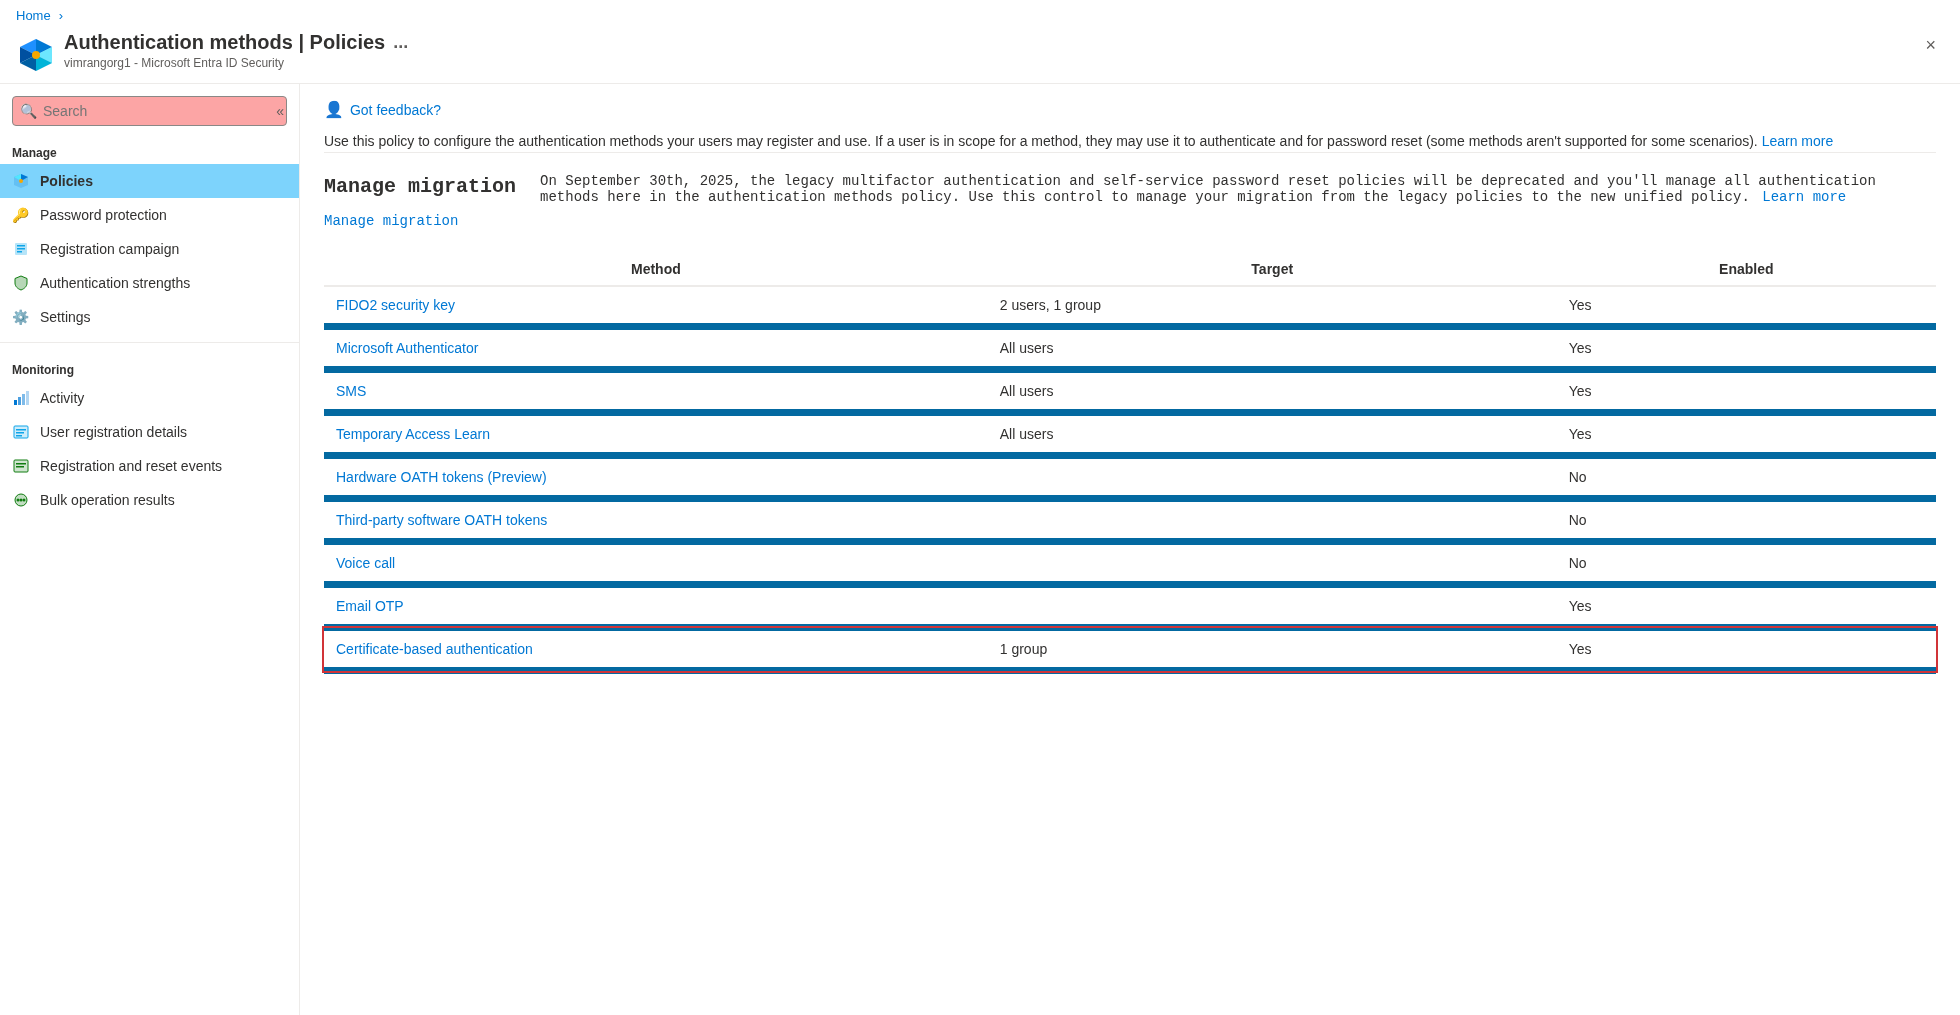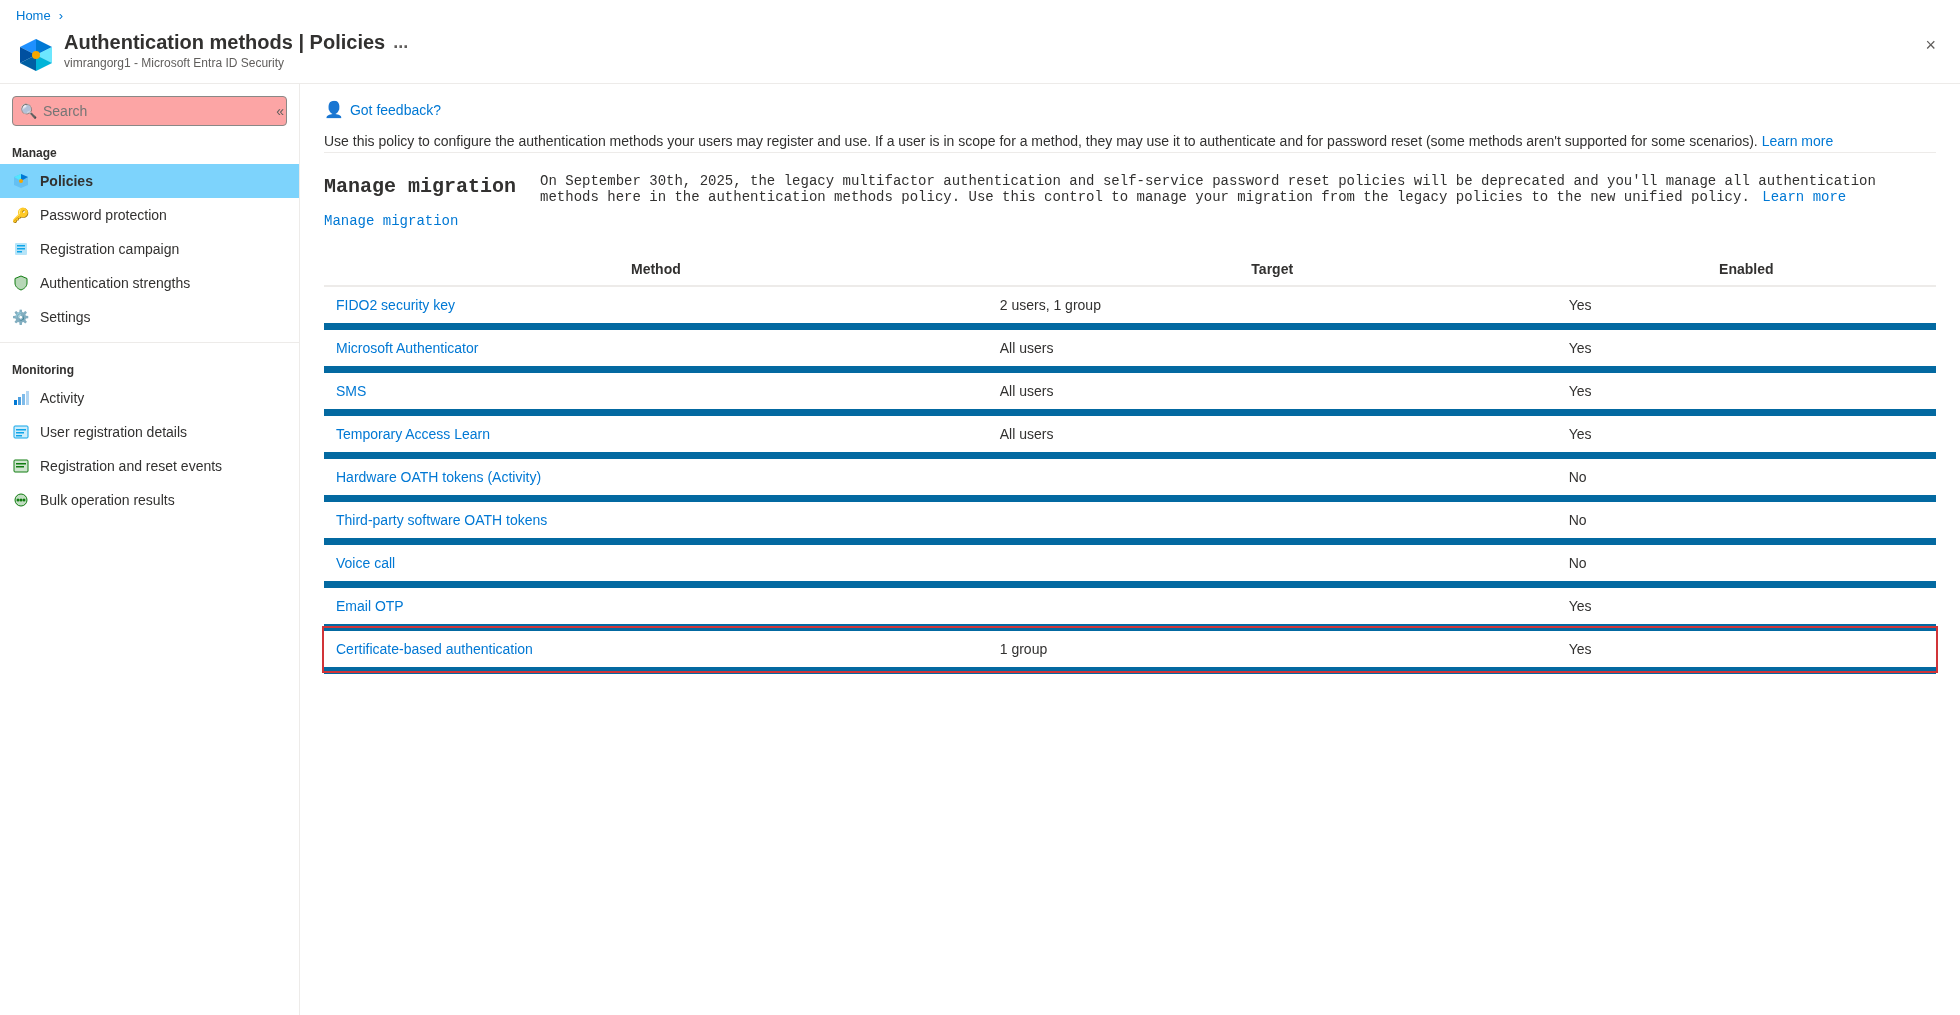--- a/index.html
+++ b/index.html
@@ -252,21 +252,21 @@
             <td class="method-name col-method"><a href="#">SMS</a></td>
             <td class="col-target">All users</td>
             <td class="col-enabled">Yes</td>
           </tr>
           <tr>
             <td class="method-name col-method"><a href="#">Temporary Access Learn</a></td>
             <td class="col-target">All users</td>
             <td class="col-enabled">Yes</td>
           </tr>
           <tr>
-            <td class="method-name col-method"><a href="#">Hardware OATH tokens (Activity)</a></td>
+            <td class="method-name col-method"><a href="#">Hardware OATH tokens (Preview)</a></td>
             <td class="col-target"></td>
             <td class="col-enabled">No</td>
           </tr>
           <tr>
             <td class="method-name col-method"><a href="#">Third-party software OATH tokens</a></td>
             <td class="col-target"></td>
             <td class="col-enabled">No</td>
           </tr>
           <tr>
             <td class="method-name col-method"><a href="#">Voice call</a></td>

